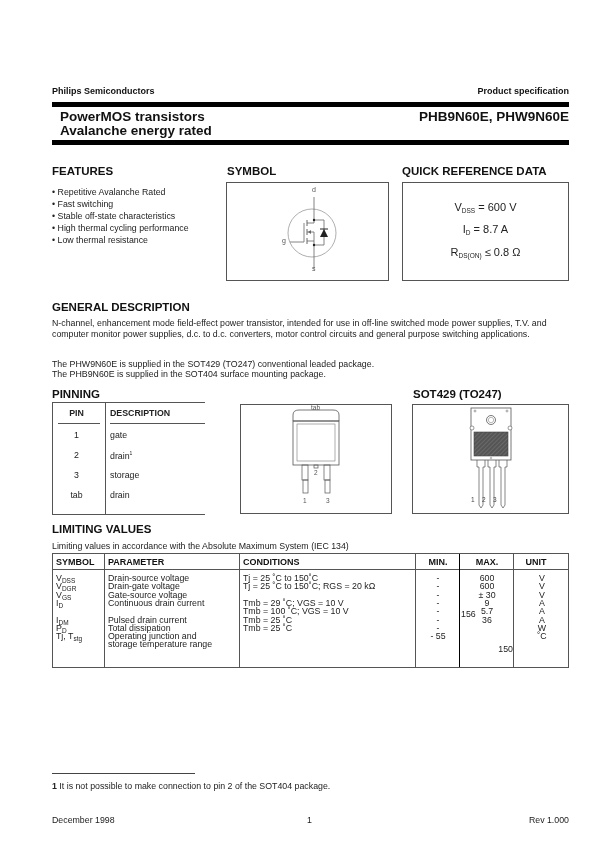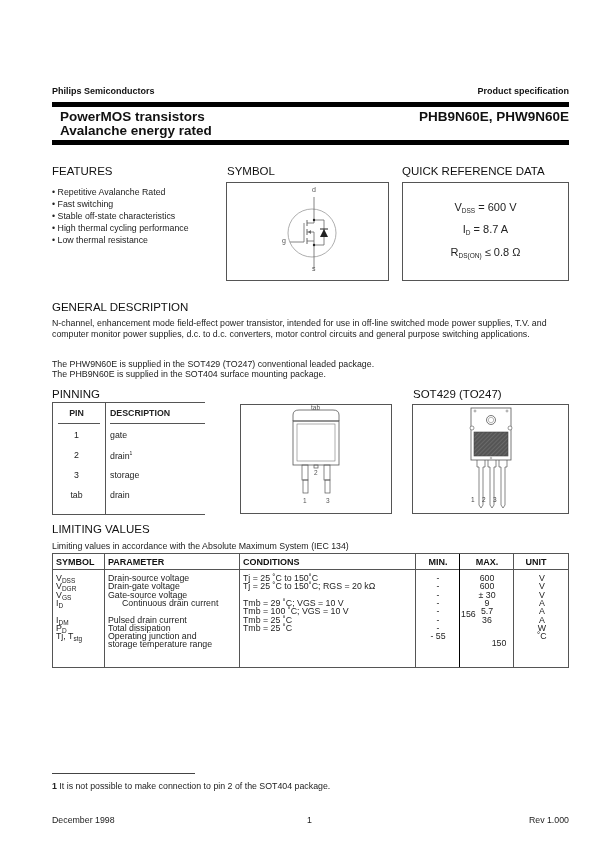--- a/index.html
+++ b/index.html
@@ -2,21 +2,21 @@
 <html><head>
 <meta charset="utf-8">
 <style>
   html, body { margin: 0; padding: 0; background: #ffffff; }
   body { width: 600px; height: 848px; position: relative; overflow: hidden;
          font-family: "Liberation Sans", sans-serif; color: #111; }
   .abs { position: absolute; }
   .hdr-small { font-size: 9px; font-weight: bold; top: 86px; }
   .rule { position: absolute; left: 52px; width: 517px; background: #000; }
   .title { font-size: 13.5px; font-weight: bold; line-height: 14px; padding-left: 8px; }
-  .section { font-size: 11.5px; font-weight: normal; }
+  .section { font-size: 11.5px; font-weight: bold; }
   .body-text { font-size: 8.8px; line-height: 10.5px; color: #222; }
   ul.features { list-style: none; margin: 0; padding: 0; }
   ul.features li { font-size: 8.8px; line-height: 12px; color: #222; }
   ul.features li::before { content: "• "; }
   .box { position: absolute; border: 1.3px solid #555; background: #fff; box-sizing: border-box; }
   .qrd-line { position: absolute; width: 100%; text-align: center; font-size: 11px; color: #222; }
   sub { font-size: 6.5px; vertical-align: -2px; }
   .pin-table-wrap { position: absolute; left: 52px; top: 402px; width: 152px; height: 112px;
        border-left: 1.3px solid #555; border-bottom: 1.3px solid #555; }
   .pin-row { position: absolute; left: 0; width: 100%; font-size: 8.8px; color: #222; }
@@ -200,21 +200,21 @@
       <div class="lim-cell" style="left: 364px; top: 28.3px; width: 42px; text-align: center;">-</div>
       <div class="lim-cell" style="left: 408px; top: 28.3px; width: 52px; text-align: center;">600</div>
       <div class="lim-cell" style="left: 462px; top: 28.3px; width: 54px; text-align: center;">V</div>
       <div class="lim-cell" style="left: 3px; top: 36.6px;"><span>V</span><sub>GS</sub></div>
       <div class="lim-cell" style="left: 55px; top: 36.6px;">Gate-source voltage</div>
       <div class="lim-cell" style="left: 190px; top: 36.6px;"></div>
       <div class="lim-cell" style="left: 364px; top: 36.6px; width: 42px; text-align: center;">-</div>
       <div class="lim-cell" style="left: 408px; top: 36.6px; width: 52px; text-align: center;">± 30</div>
       <div class="lim-cell" style="left: 462px; top: 36.6px; width: 54px; text-align: center;">V</div>
       <div class="lim-cell" style="left: 3px; top: 44.9px;"><span>I</span><sub>D</sub></div>
-      <div class="lim-cell" style="left: 55px; top: 44.9px; margin-left: 14px;">Continuous drain current</div>
+      <div class="lim-cell" style="left: 55px; top: 44.9px;">Continuous drain current</div>
       <div class="lim-cell" style="left: 190px; top: 44.9px;">Tmb =  29 ˚C; VGS = 10 V</div>
       <div class="lim-cell" style="left: 364px; top: 44.9px; width: 42px; text-align: center;">-</div>
       <div class="lim-cell" style="left: 408px; top: 44.9px; width: 52px; text-align: center;">9</div>
       <div class="lim-cell" style="left: 462px; top: 44.9px; width: 54px; text-align: center;">A</div>
       <div class="lim-cell" style="left: 3px; top: 53.2px;"><span></span><sub></sub></div>
       <div class="lim-cell" style="left: 55px; top: 53.2px;"></div>
       <div class="lim-cell" style="left: 190px; top: 53.2px;">Tmb = 100 ˚C; VGS = 10 V</div>
       <div class="lim-cell" style="left: 364px; top: 53.2px; width: 42px; text-align: center;">-</div>
       <div class="lim-cell" style="left: 408px; top: 53.2px; width: 52px; text-align: center;">5.7</div>
       <div class="lim-cell" style="left: 462px; top: 53.2px; width: 54px; text-align: center;">A</div>
@@ -227,21 +227,21 @@
       <div class="lim-cell" style="left: 3px; top: 69.8px;"><span>P</span><sub>D</sub></div>
       <div class="lim-cell" style="left: 55px; top: 69.8px;">Total dissipation</div>
       <div class="lim-cell" style="left: 190px; top: 69.8px;">Tmb = 25 ˚C</div>
       <div class="lim-cell" style="left: 364px; top: 69.8px; width: 42px; text-align: center;">-</div>
       <div class="lim-cell" style="left: 408px; top: 56px; width: 52px; text-align: left;">156</div>
       <div class="lim-cell" style="left: 462px; top: 69.8px; width: 54px; text-align: center;">W</div>
       <div class="lim-cell" style="left: 3px; top: 78.1px;"><span>Tj, T</span><sub>stg</sub></div>
       <div class="lim-cell" style="left: 55px; top: 78.1px;">Operating junction and</div>
       <div class="lim-cell" style="left: 190px; top: 78.1px;"></div>
       <div class="lim-cell" style="left: 364px; top: 78.1px; width: 42px; text-align: center;">- 55</div>
-      <div class="lim-cell" style="left: 408px; top: 85px; width: 52px; text-align: center; padding-left: 12px;">150</div>
+      <div class="lim-cell" style="left: 408px; top: 91px; width: 52px; text-align: right;">150</div>
       <div class="lim-cell" style="left: 462px; top: 78.1px; width: 54px; text-align: center;">˚C</div>
       <div class="lim-cell" style="left: 3px; top: 86.4px;"><span></span><sub></sub></div>
       <div class="lim-cell" style="left: 55px; top: 86.4px;">storage temperature range</div>
       <div class="lim-cell" style="left: 190px; top: 86.4px;"></div>
       <div class="lim-cell" style="left: 364px; top: 86.4px; width: 42px; text-align: center;"></div>
       <div class="lim-cell" style="left: 408px; top: 86.4px; width: 52px; text-align: center;"></div>
       <div class="lim-cell" style="left: 462px; top: 86.4px; width: 54px; text-align: center;"></div>
     </div>
 </div>
 

